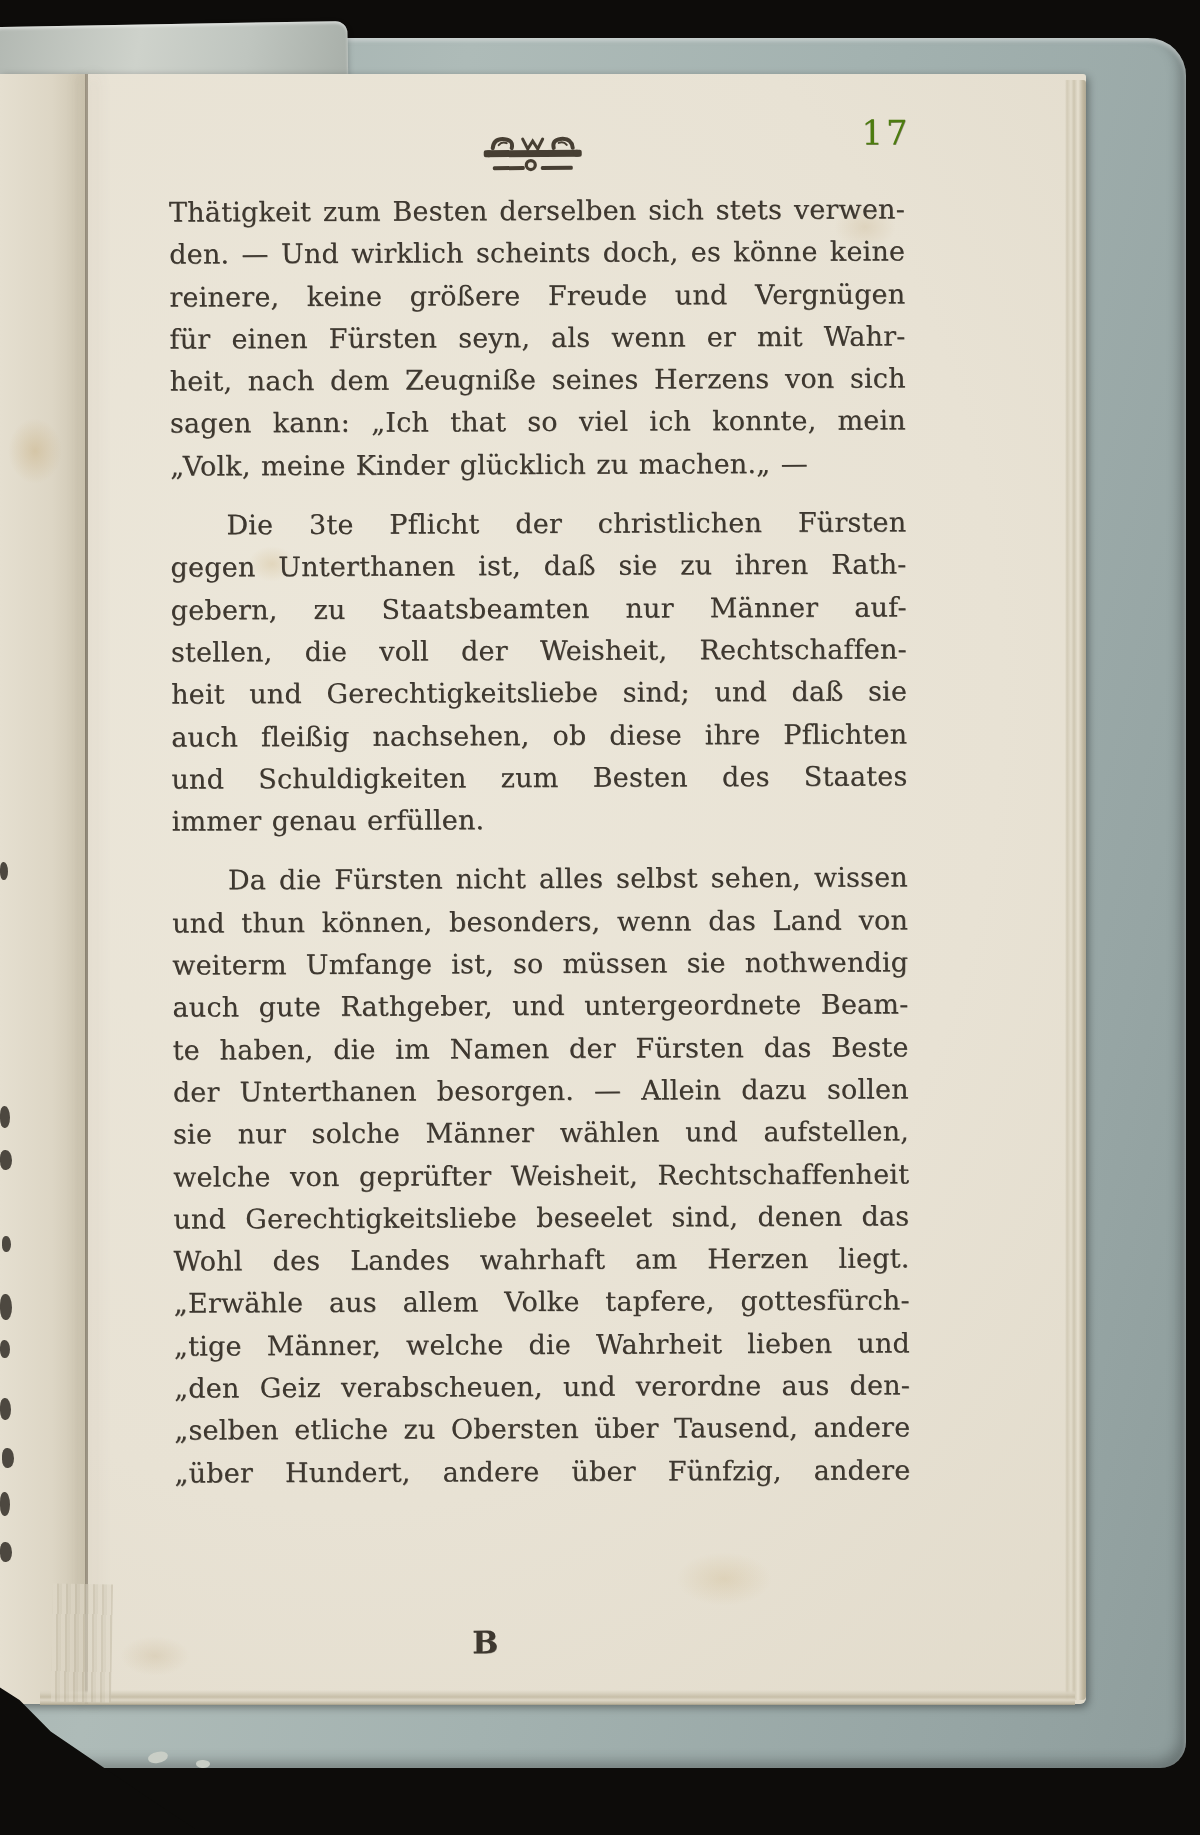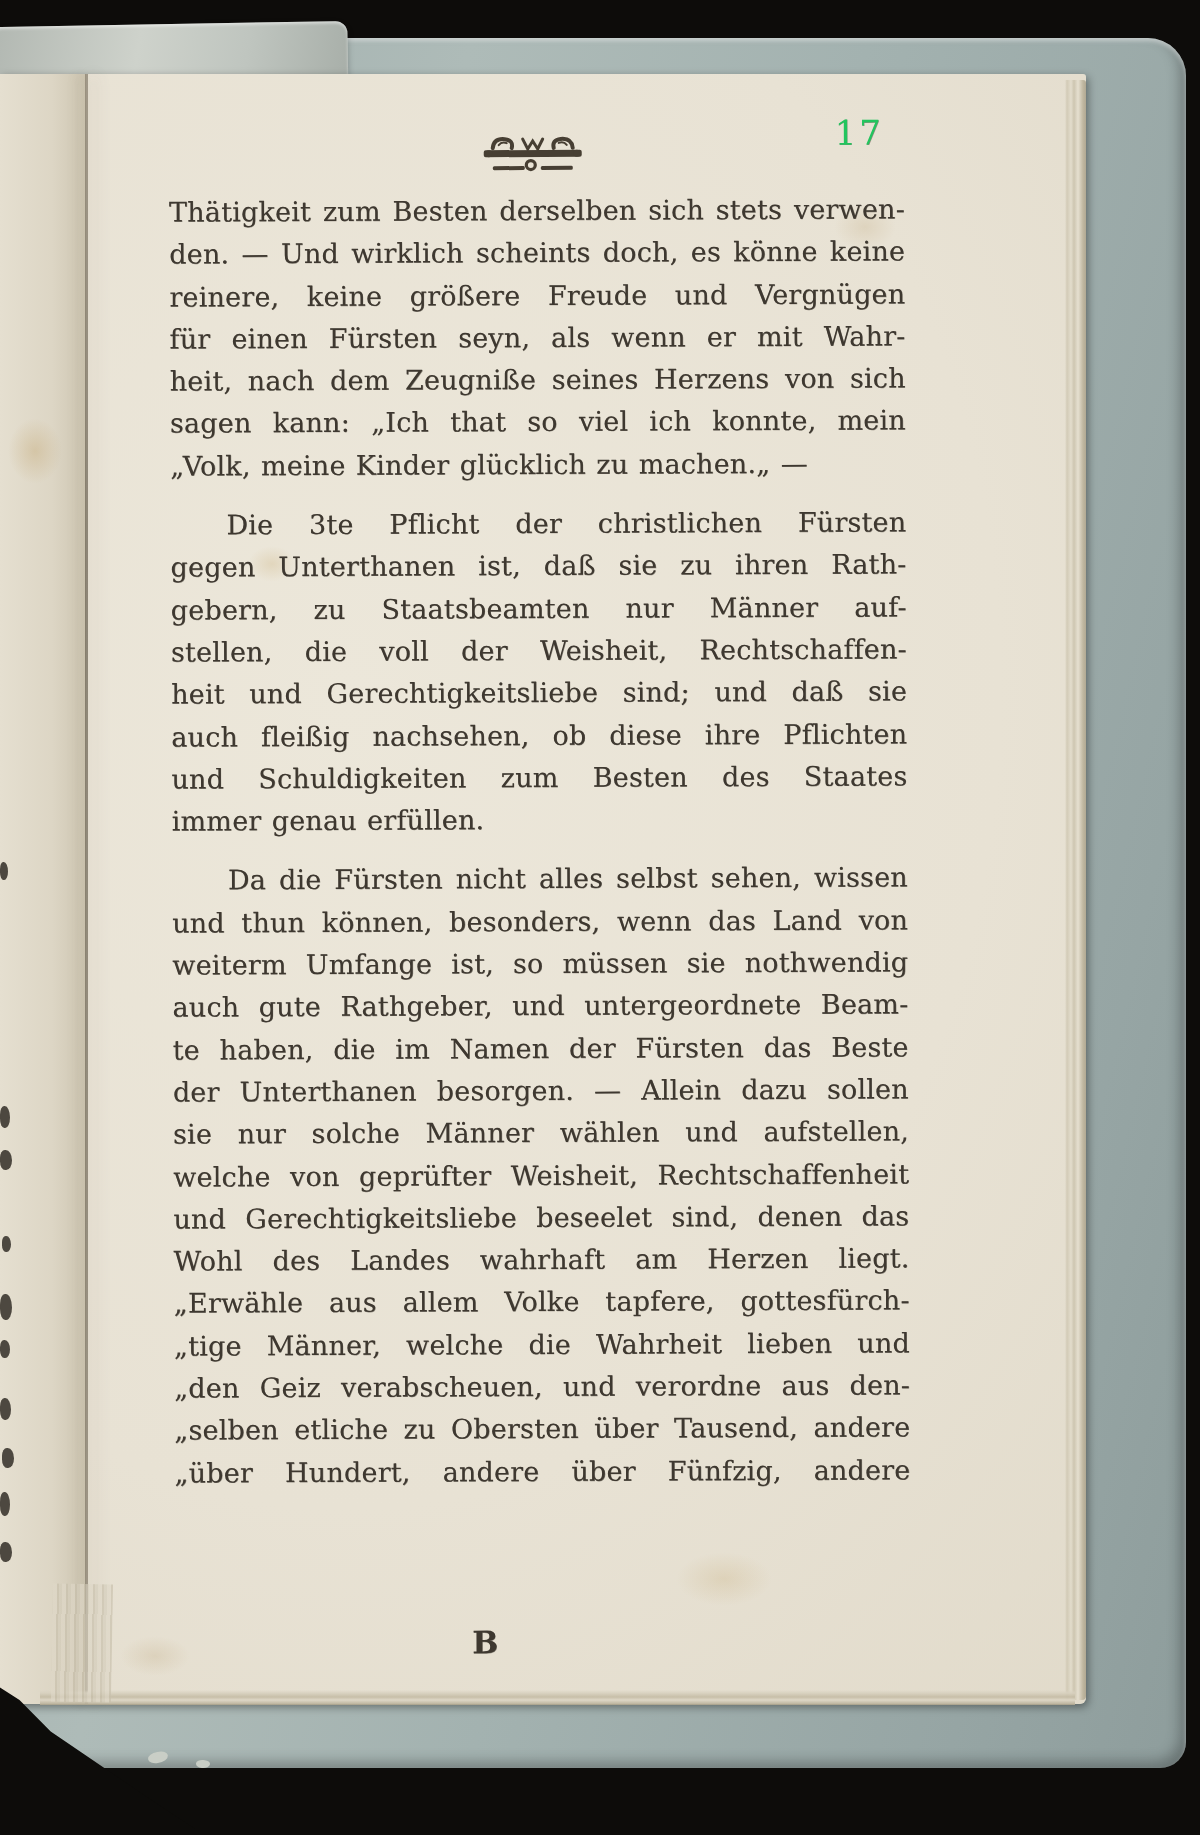--- a/index.html
+++ b/index.html
@@ -62,22 +62,22 @@
     clip-path:polygon(0 6%, 10% 14%, 26% 34%, 52% 56%, 78% 78%, 100% 96%, 100% 100%, 0 100%);
   }
   .paper-bit{position:absolute;background:#c9cec6;border-radius:50% 40% 55% 45%;}
   
   .page-content{
     position:absolute;left:0;top:0;width:1200px;height:1835px;
     transform:rotate(-0.25deg);transform-origin:540px 900px;
   }
   .ornament{position:absolute;left:484px;top:132px;width:104px;height:50px;}
   .page-number{
-    position:absolute;left:838px;top:114px;width:76px;text-align:left;
-    font-size:34px;letter-spacing:3px;color:#22c55e;
+    position:absolute;left:838px;top:114px;width:76px;text-align:right;
+    font-size:34px;letter-spacing:3px;color:#4d7c0f;
     text-shadow:.4px .4px .6px rgba(60,52,40,.5);
   }
   .text-block{
     position:absolute;left:172px;top:190px;width:736px;
     color:#3e3830;font-size:27px;line-height:42.3px;
     letter-spacing:.2px;word-spacing:1.5px;
     text-shadow:.35px .35px .55px rgba(62,56,48,.55);
   }
   .paragraph{margin:0 0 17px 0;}
   .line{text-align:justify;text-align-last:justify;}

